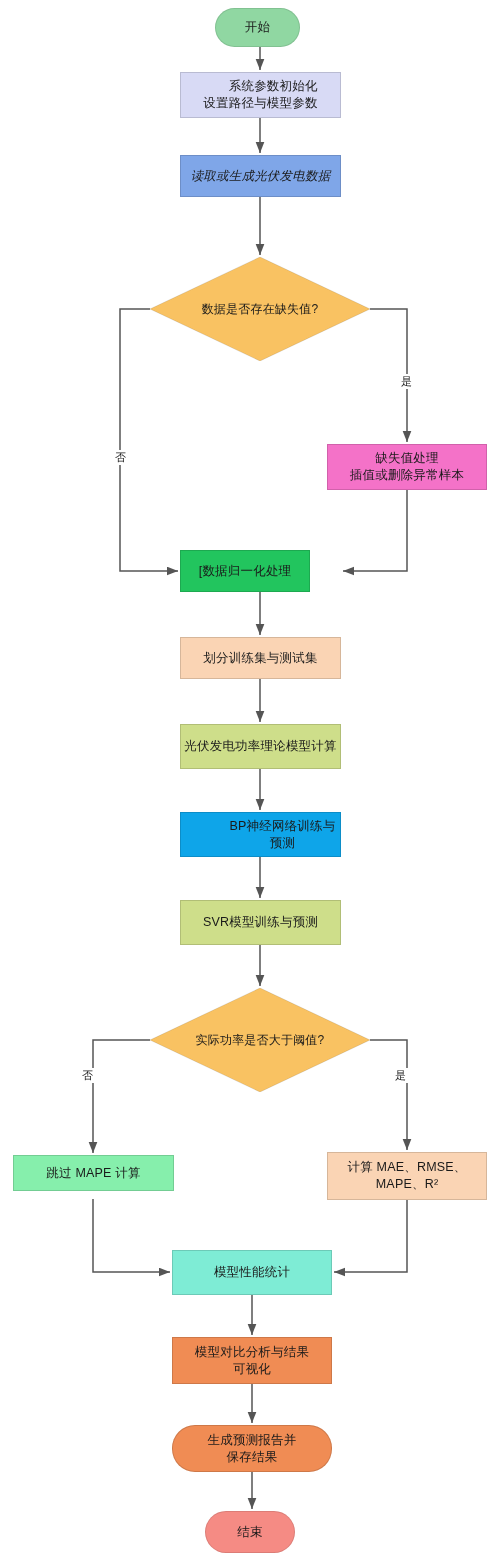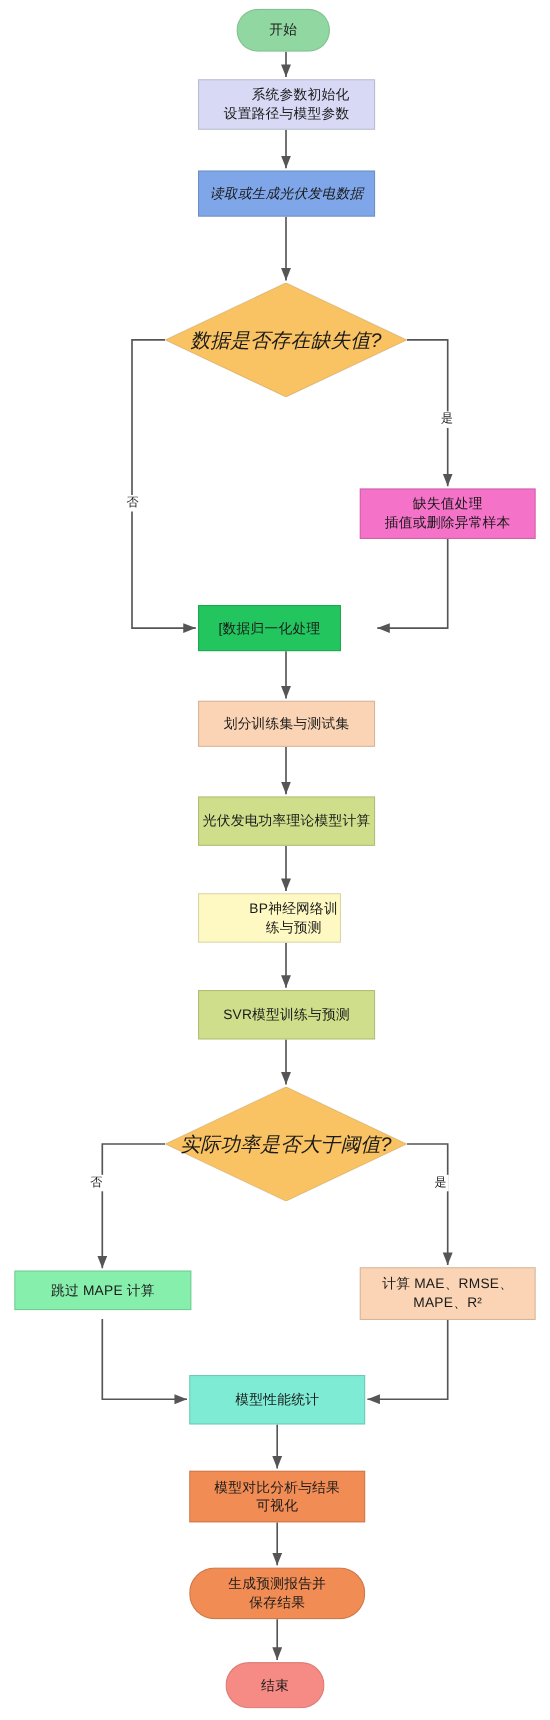--- a/index.html
+++ b/index.html
@@ -42,22 +42,21 @@
   .process{
     border:1px solid rgba(0,0,0,.14);
   }
   .decision{
     background:transparent;
     border:none;
   }
   .decision .dlabel{
     position:relative;
     z-index:3;
-    font-size:18px;
-    font-style:italic;
+    font-size:12px;
   }
   .diamond-shape{
     position:absolute;
     left:0; top:0;
     width:100%; height:100%;
     z-index:1;
   }
   .edge-label{
     position:absolute;
     z-index:3;
@@ -150,21 +149,21 @@
   </div>
 
   <div class="node process" id="n-split" style="left: 180px; top: 637px; width: 161px; height: 42px; background: rgb(250, 212, 180);">
     <span>划分训练集与测试集</span>
   </div>
 
   <div class="node process" id="n-theory_model" style="left: 180px; top: 724px; width: 161px; height: 45px; background: rgb(206, 222, 138);">
     <span>光伏发电功率理论模型计算</span>
   </div>
 
-  <div class="node process" id="n-bp_model" style="left: 180px; top: 812px; width: 130px; height: 45px; background: #fef9c3; padding-left: 44px;">
+  <div class="node process" id="n-bp_model" style="left: 180px; top: 812px; width: 161px; height: 45px; background: #0ea5e9; padding-left: 44px;">
     <span>BP神经网络训练与预测</span>
   </div>
 
   <div class="node process" id="n-svr_model" style="left: 180px; top: 900px; width: 161px; height: 45px; background: rgb(206, 222, 138);">
     <span>SVR模型训练与预测</span>
   </div>
 
   <div class="node decision" id="n-decide_threshold" style="left: 150px; top: 988px; width: 220px; height: 104px;">
     <svg class="diamond-shape" viewBox="0 0 220 104" preserveAspectRatio="none">
       <polygon points="110,0 220,52 110,104 0,52" fill="#f9c262" stroke="rgba(0,0,0,.10)" stroke-width="1"></polygon>

